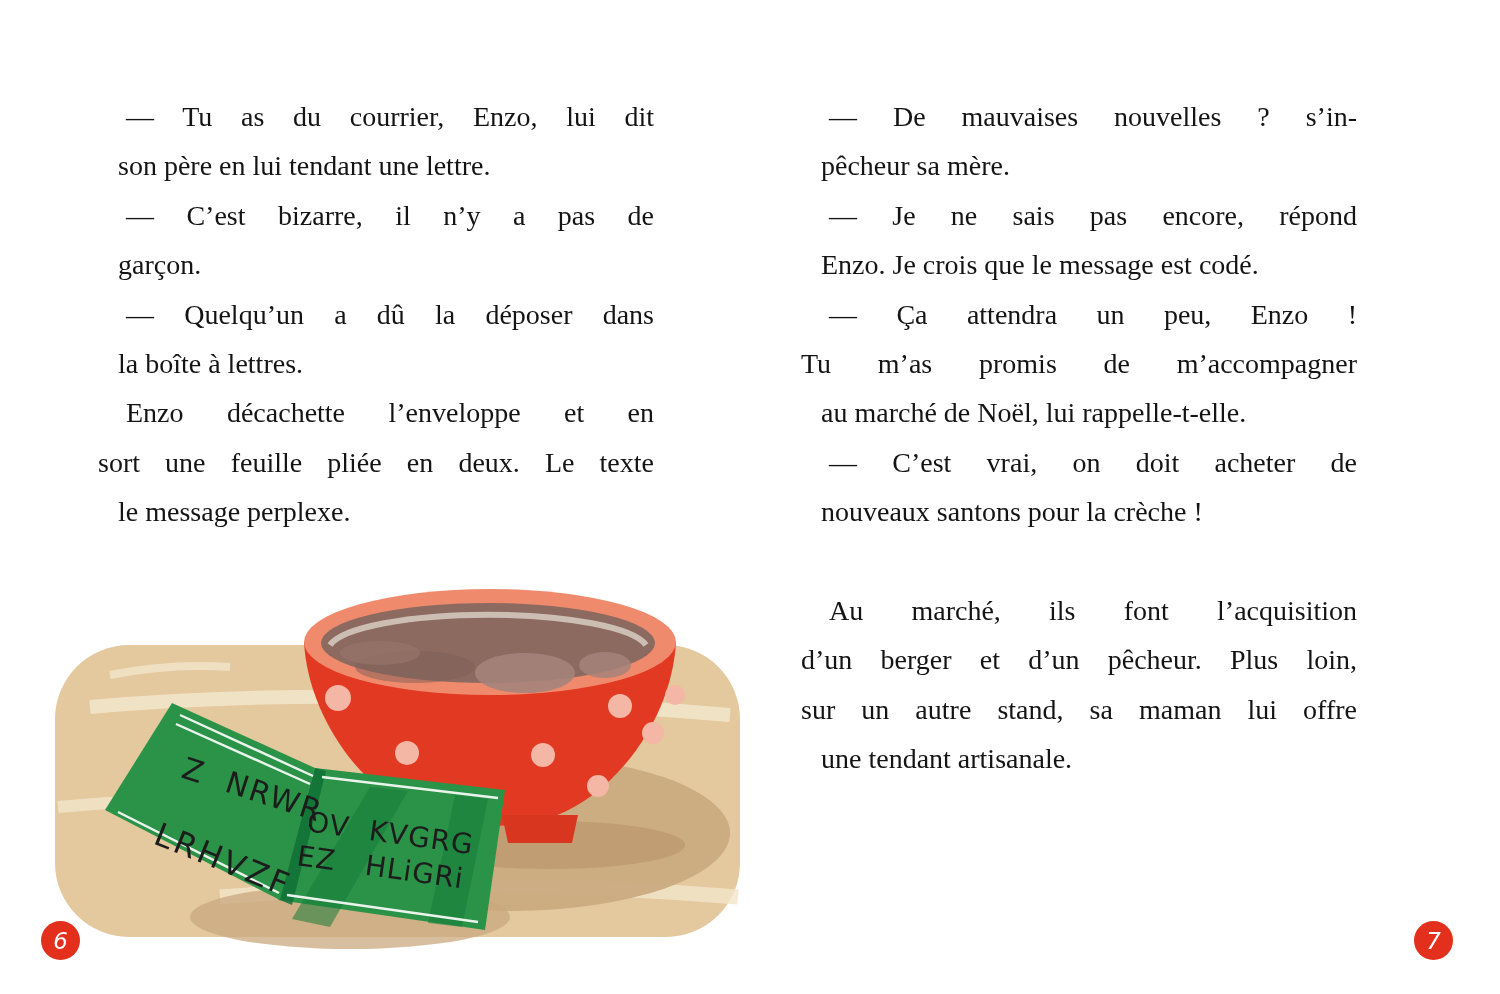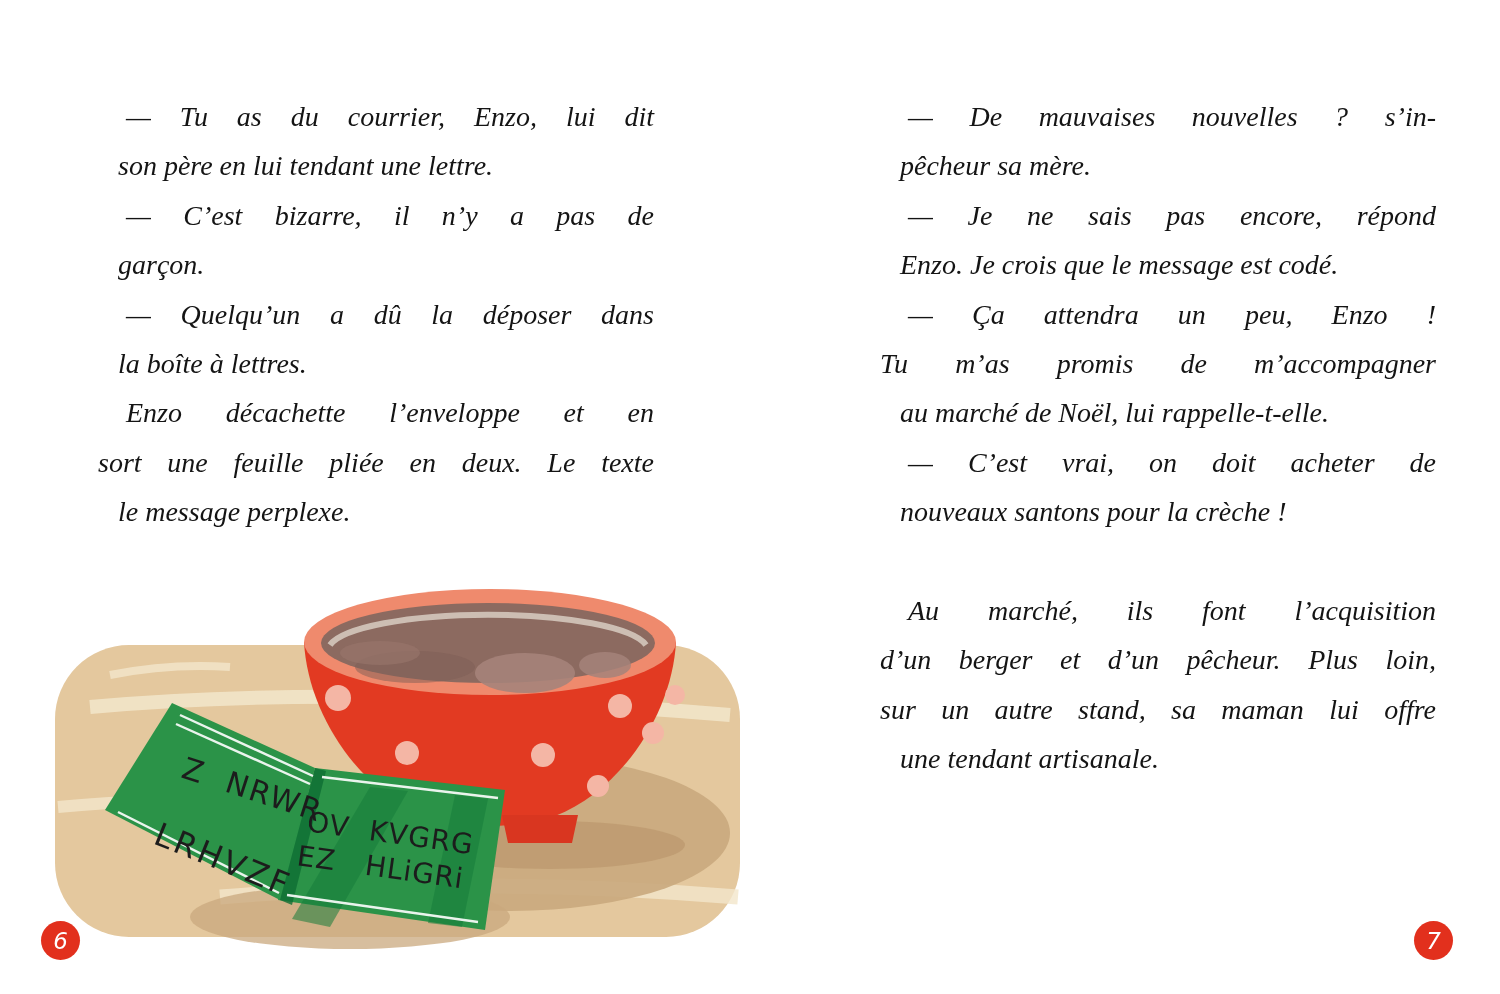--- a/index.html
+++ b/index.html
@@ -12,22 +12,22 @@
   }
   .text-col{
     position:absolute;
     top:92px;
     width:556px;
     font-size:28px;
     line-height:49.4px;
     color:#141414;
   }
   #page-left-text{left:98px;}
-  #page-right-text{left:880px;}
-  .para{margin:0;font-style:italic;}
+  #page-right-text{left:801px;}
+  .para{margin:0;}
   .para.gap{margin-top:49.4px;}
   .line{
     text-align:justify;
     text-align-last:justify;
   }
   .line.last{text-align-last:left;margin-left:20px;}
   .line.first{text-indent:28px;}
   .badge{
     position:absolute;
     width:39px;height:39px;

